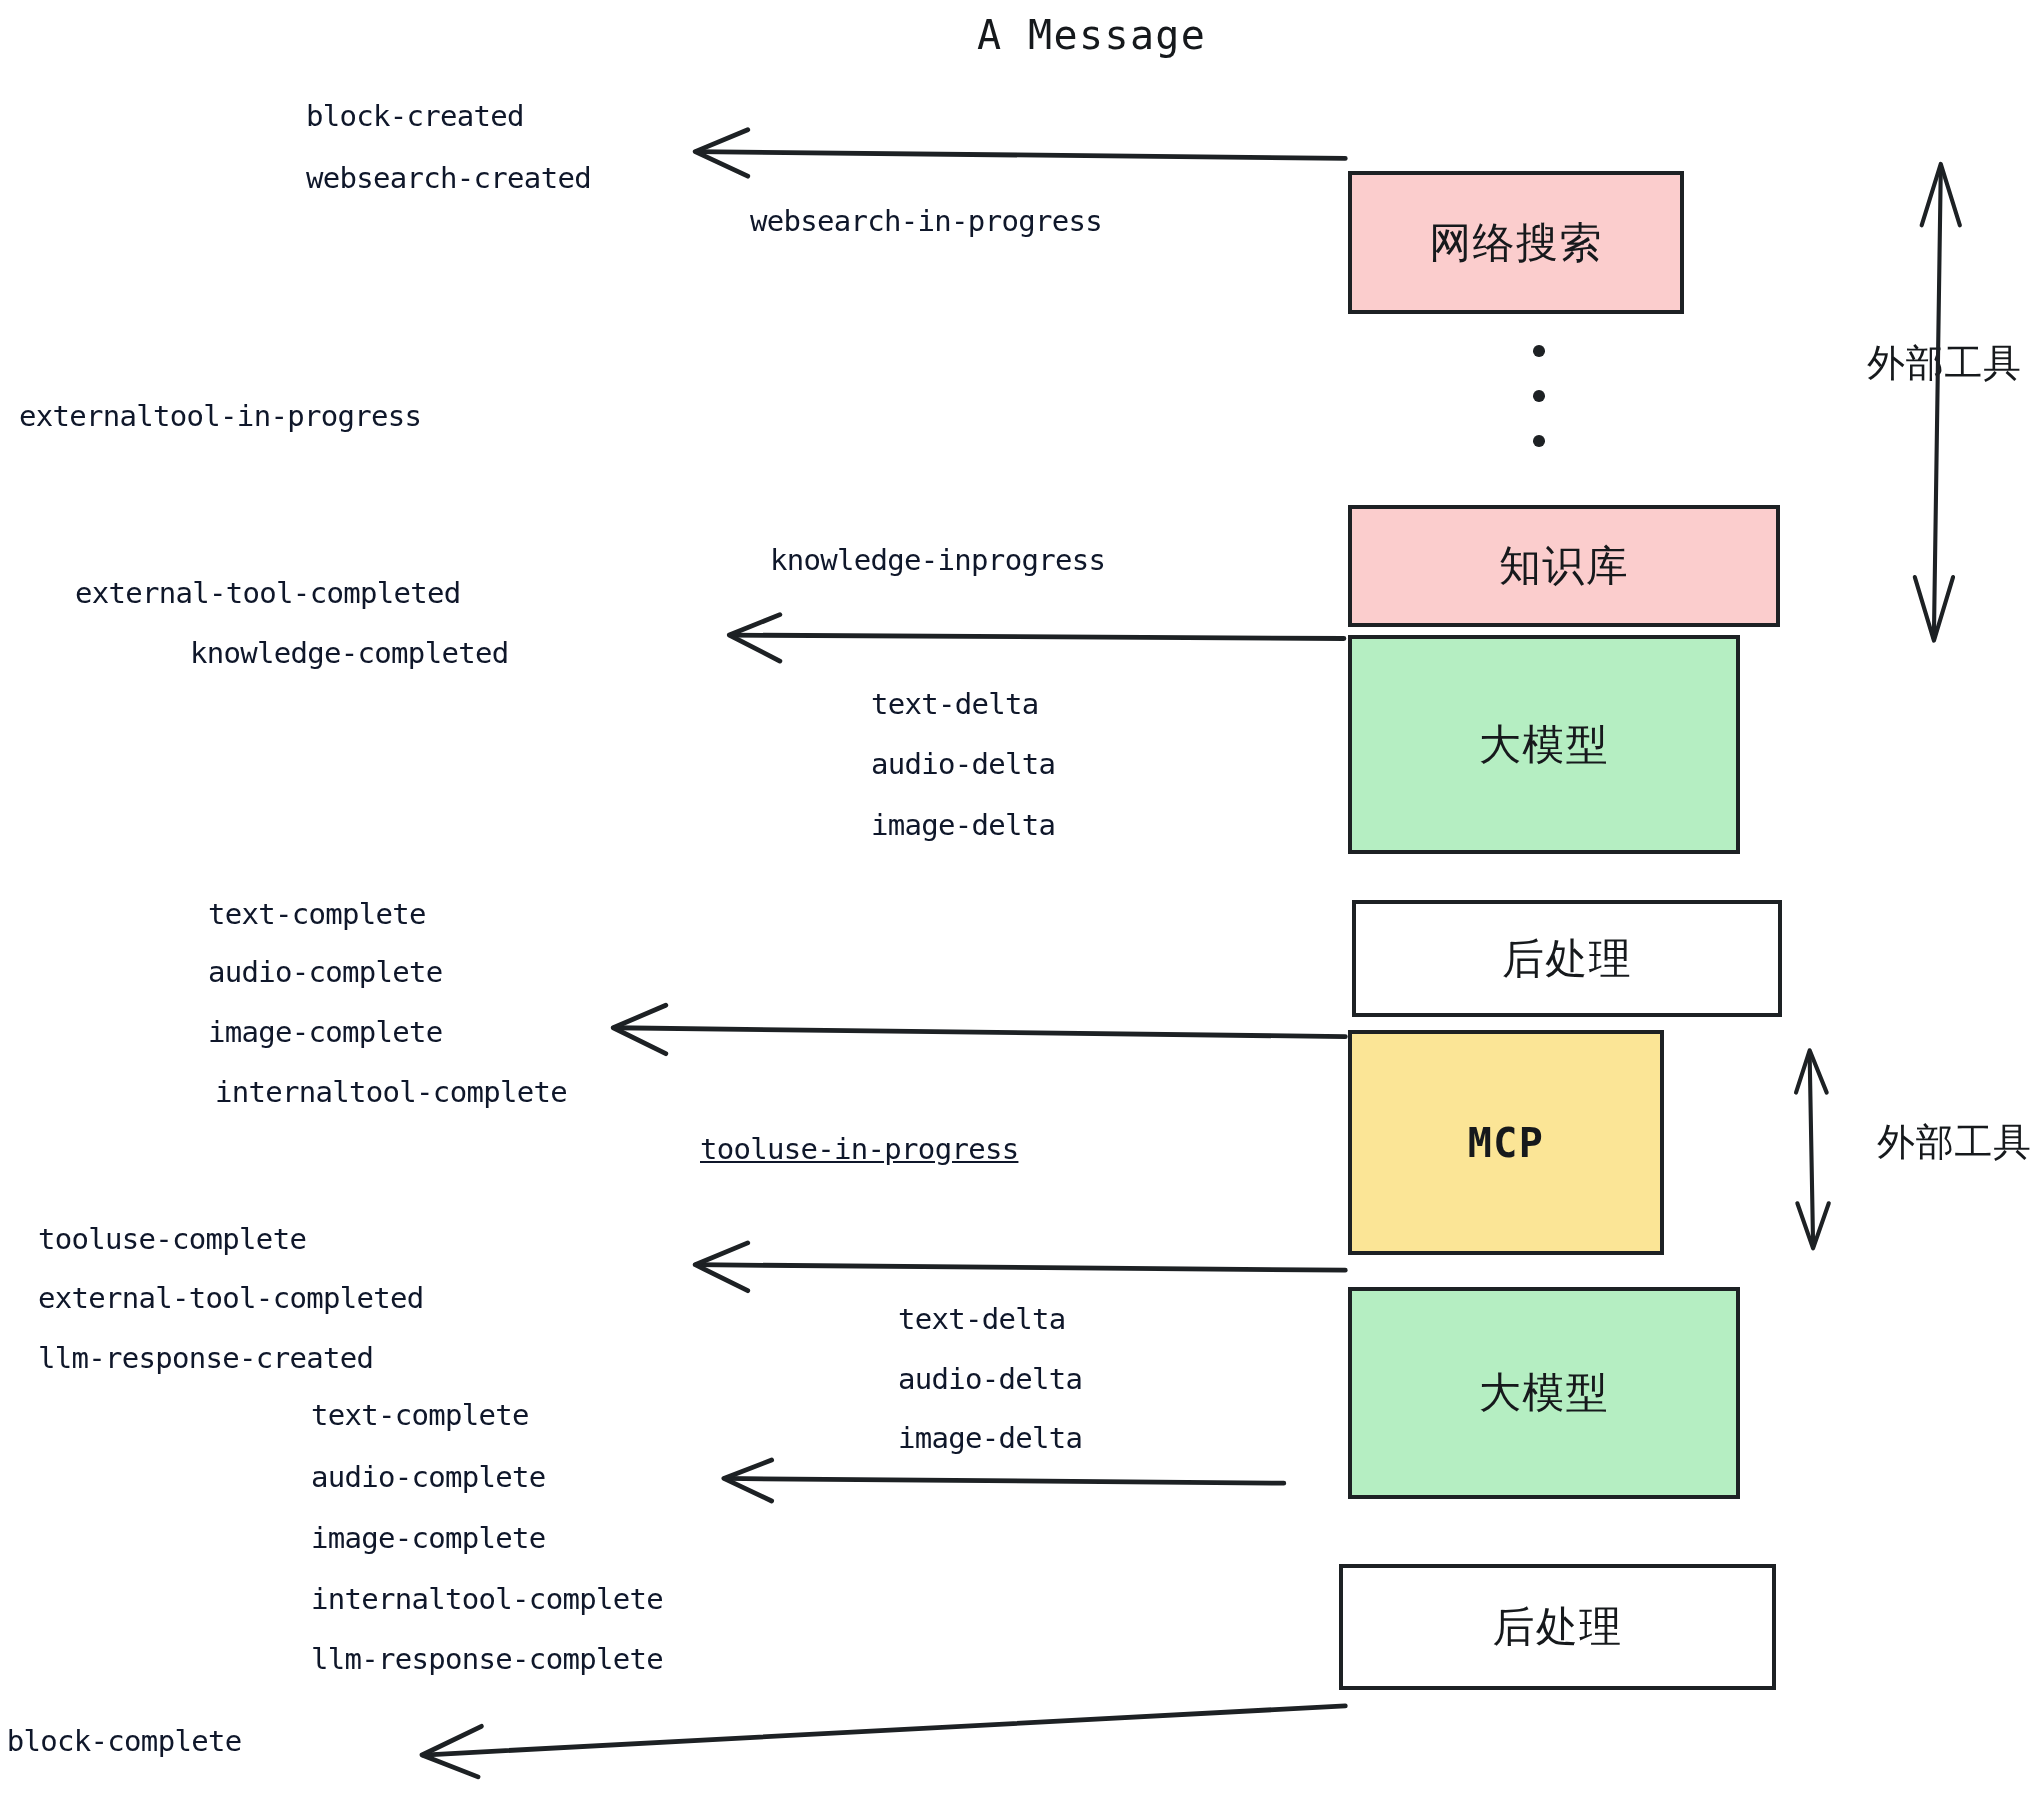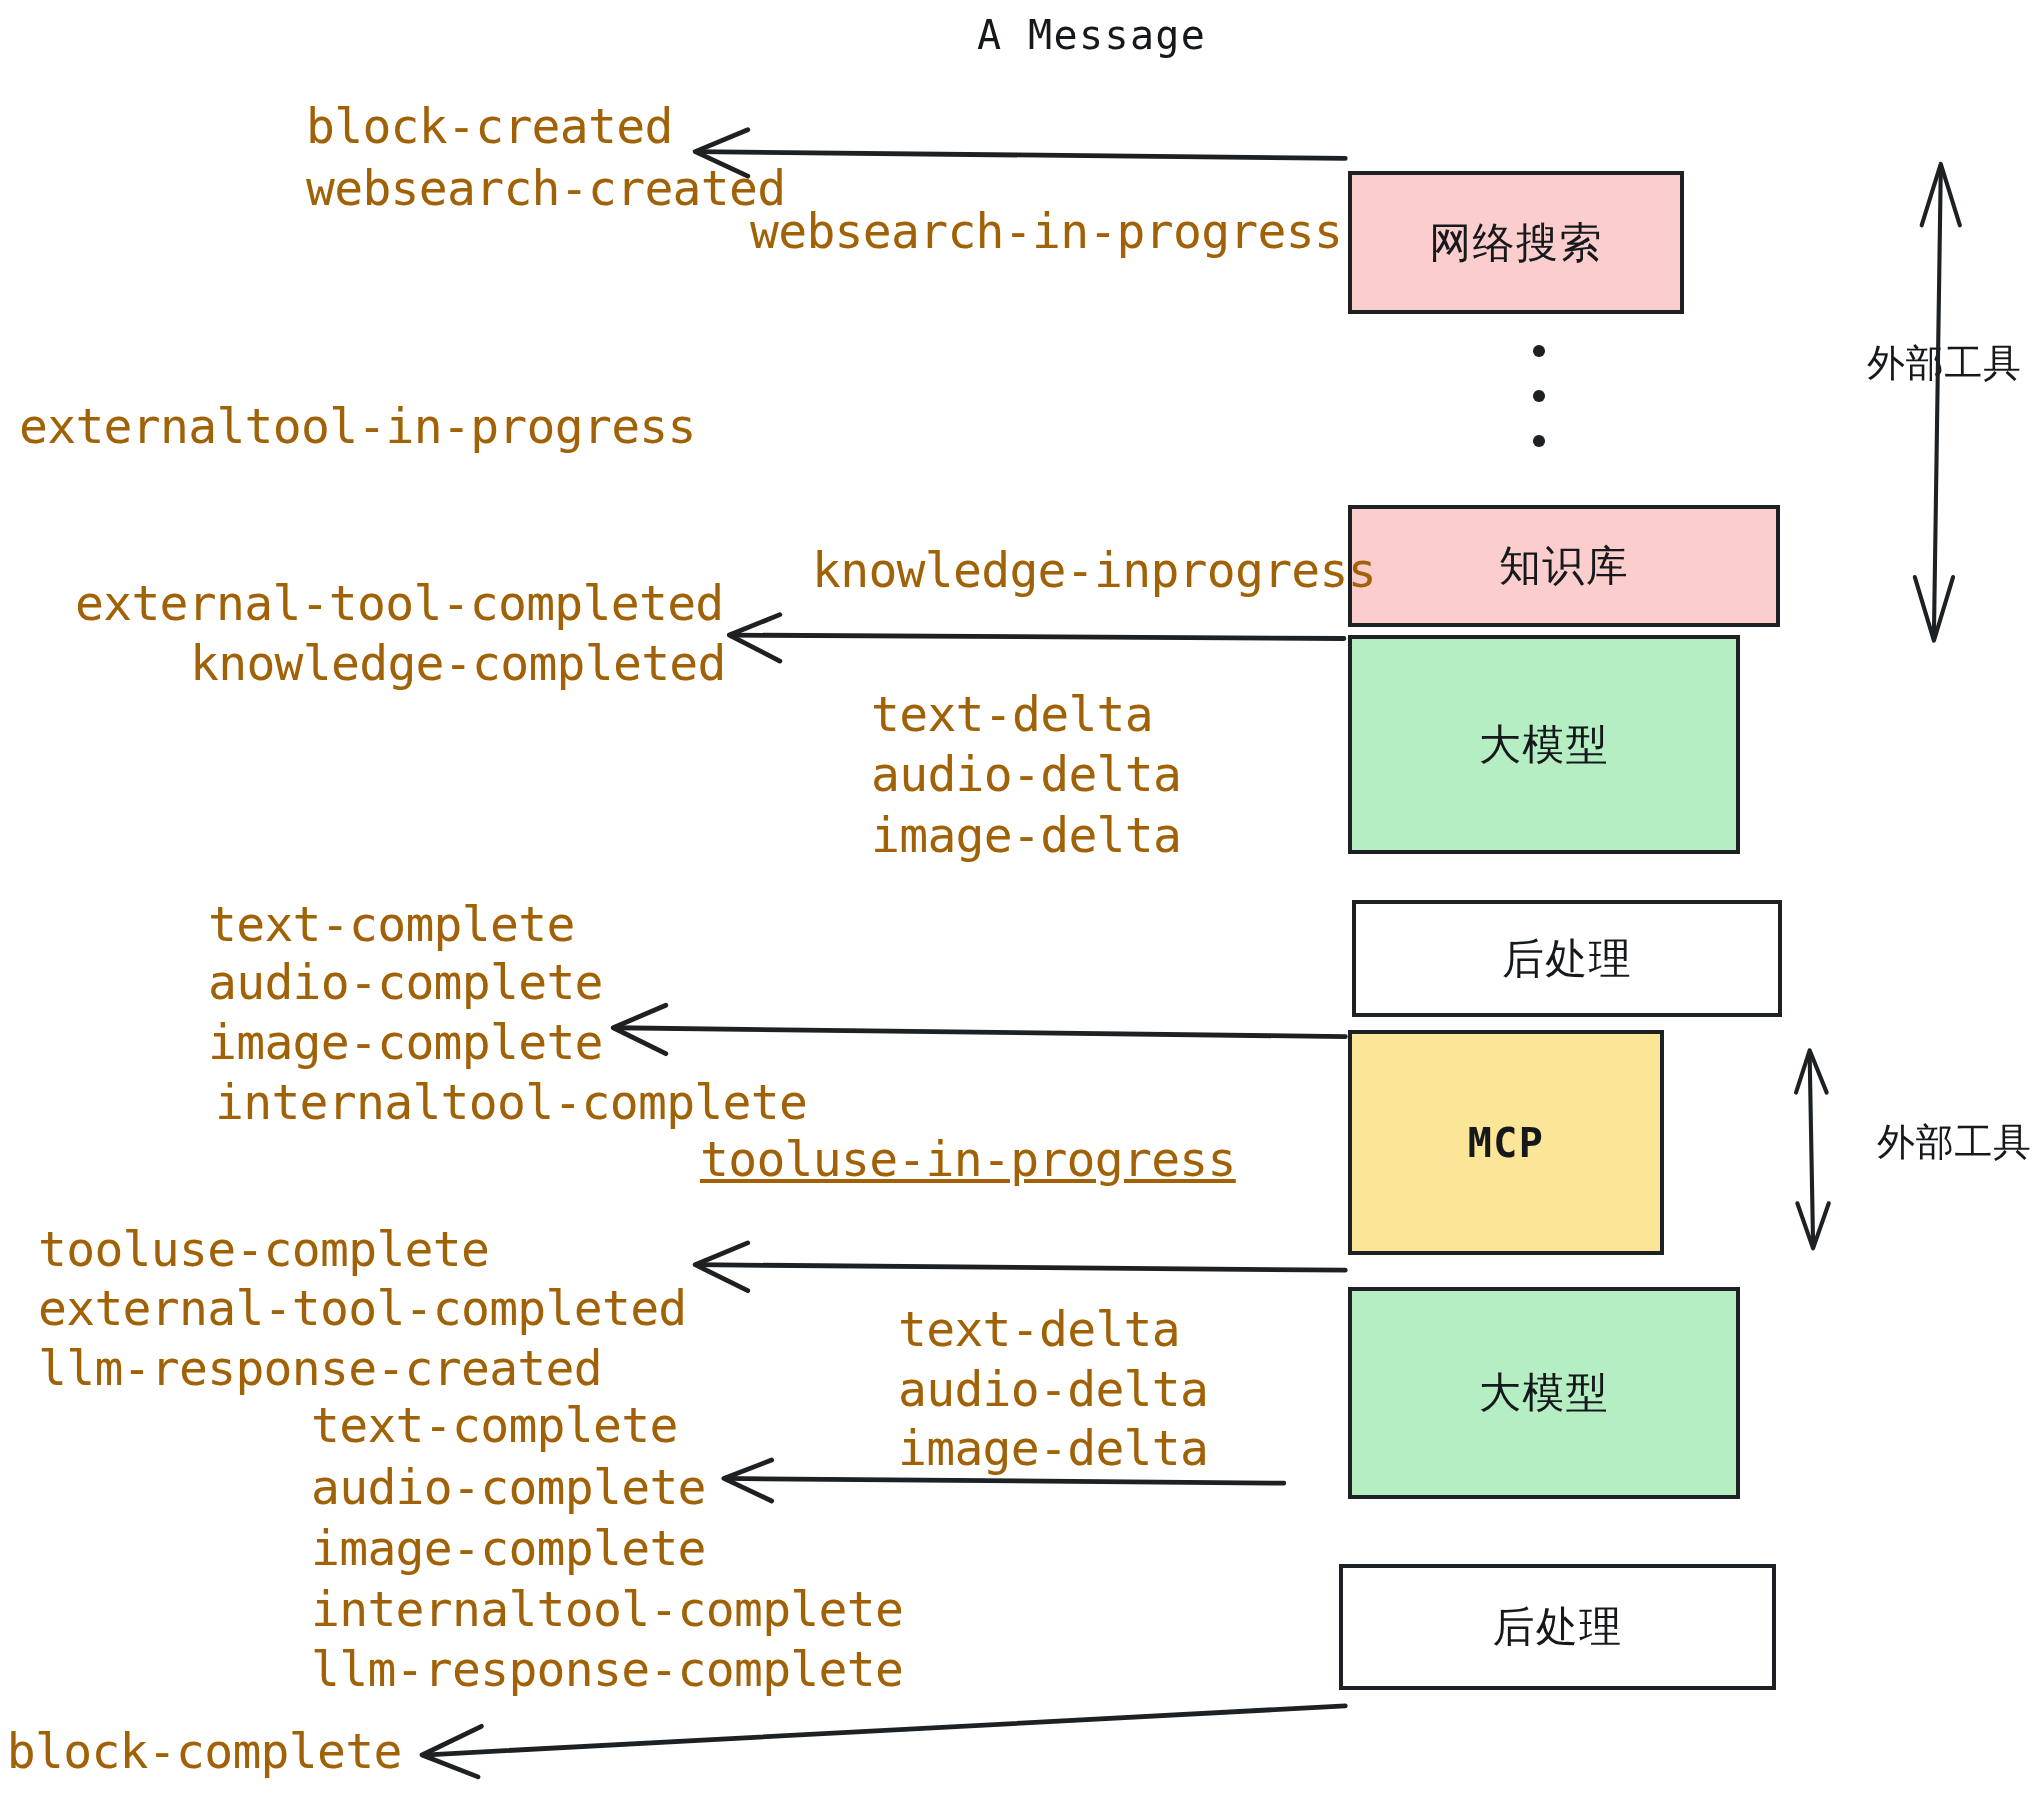--- a/index.html
+++ b/index.html
@@ -11,23 +11,23 @@
     position: relative;
     width: 2035px;
     height: 1796px;
     background: #ffffff;
     font-family: "DejaVu Sans Mono", monospace;
     overflow: hidden;
   }
   .evt {
     position: absolute;
     font-family: "DejaVu Sans Mono", monospace;
-    font-size: 48px;
+    font-size: 29px;
     line-height: 1;
-    color: #a16207;
+    color: #0f172a;
     white-space: nowrap;
     letter-spacing: -0.7px;
   }
   .title {
     position: absolute;
     font-family: "DejaVu Sans Mono", monospace;
     font-size: 40px;
     color: #16191c;
     white-space: nowrap;
     letter-spacing: 1.4px;
@@ -123,21 +123,21 @@
   </div>
 
   <div class="sidelabel" style="left:1820px; top:338px;">外部工具</div>
 
   <div class="sidelabel" style="left:1830px; top:1117px;">外部工具</div>
 
   <div class="evt" style="left:306px; top:102px;">block-created</div>
   <div class="evt" style="left:306px; top:164px;">websearch-created</div>
   <div class="evt" style="left:750px; top:207px;">websearch-in-progress</div>
   <div class="evt" style="left:19px; top:402px;">externaltool-in-progress</div>
-  <div class="evt" style="left:770px; top:546px;margin-left:42px;">knowledge-inprogress</div>
+  <div class="evt" style="left:770px; top:546px;">knowledge-inprogress</div>
   <div class="evt" style="left:75px; top:579px;">external-tool-completed</div>
   <div class="evt" style="left:190px; top:639px;">knowledge-completed</div>
   <div class="evt" style="left:871px; top:690px;">text-delta</div>
   <div class="evt" style="left:871px; top:750px;">audio-delta</div>
   <div class="evt" style="left:871px; top:811px;">image-delta</div>
   <div class="evt" style="left:208px; top:900px;">text-complete</div>
   <div class="evt" style="left:208px; top:958px;">audio-complete</div>
   <div class="evt" style="left:208px; top:1018px;">image-complete</div>
   <div class="evt" style="left:215px; top:1078px;">internaltool-complete</div>
   <div class="evt" style="left:700px; top:1135px;text-decoration:underline;">tooluse-in-progress</div>

